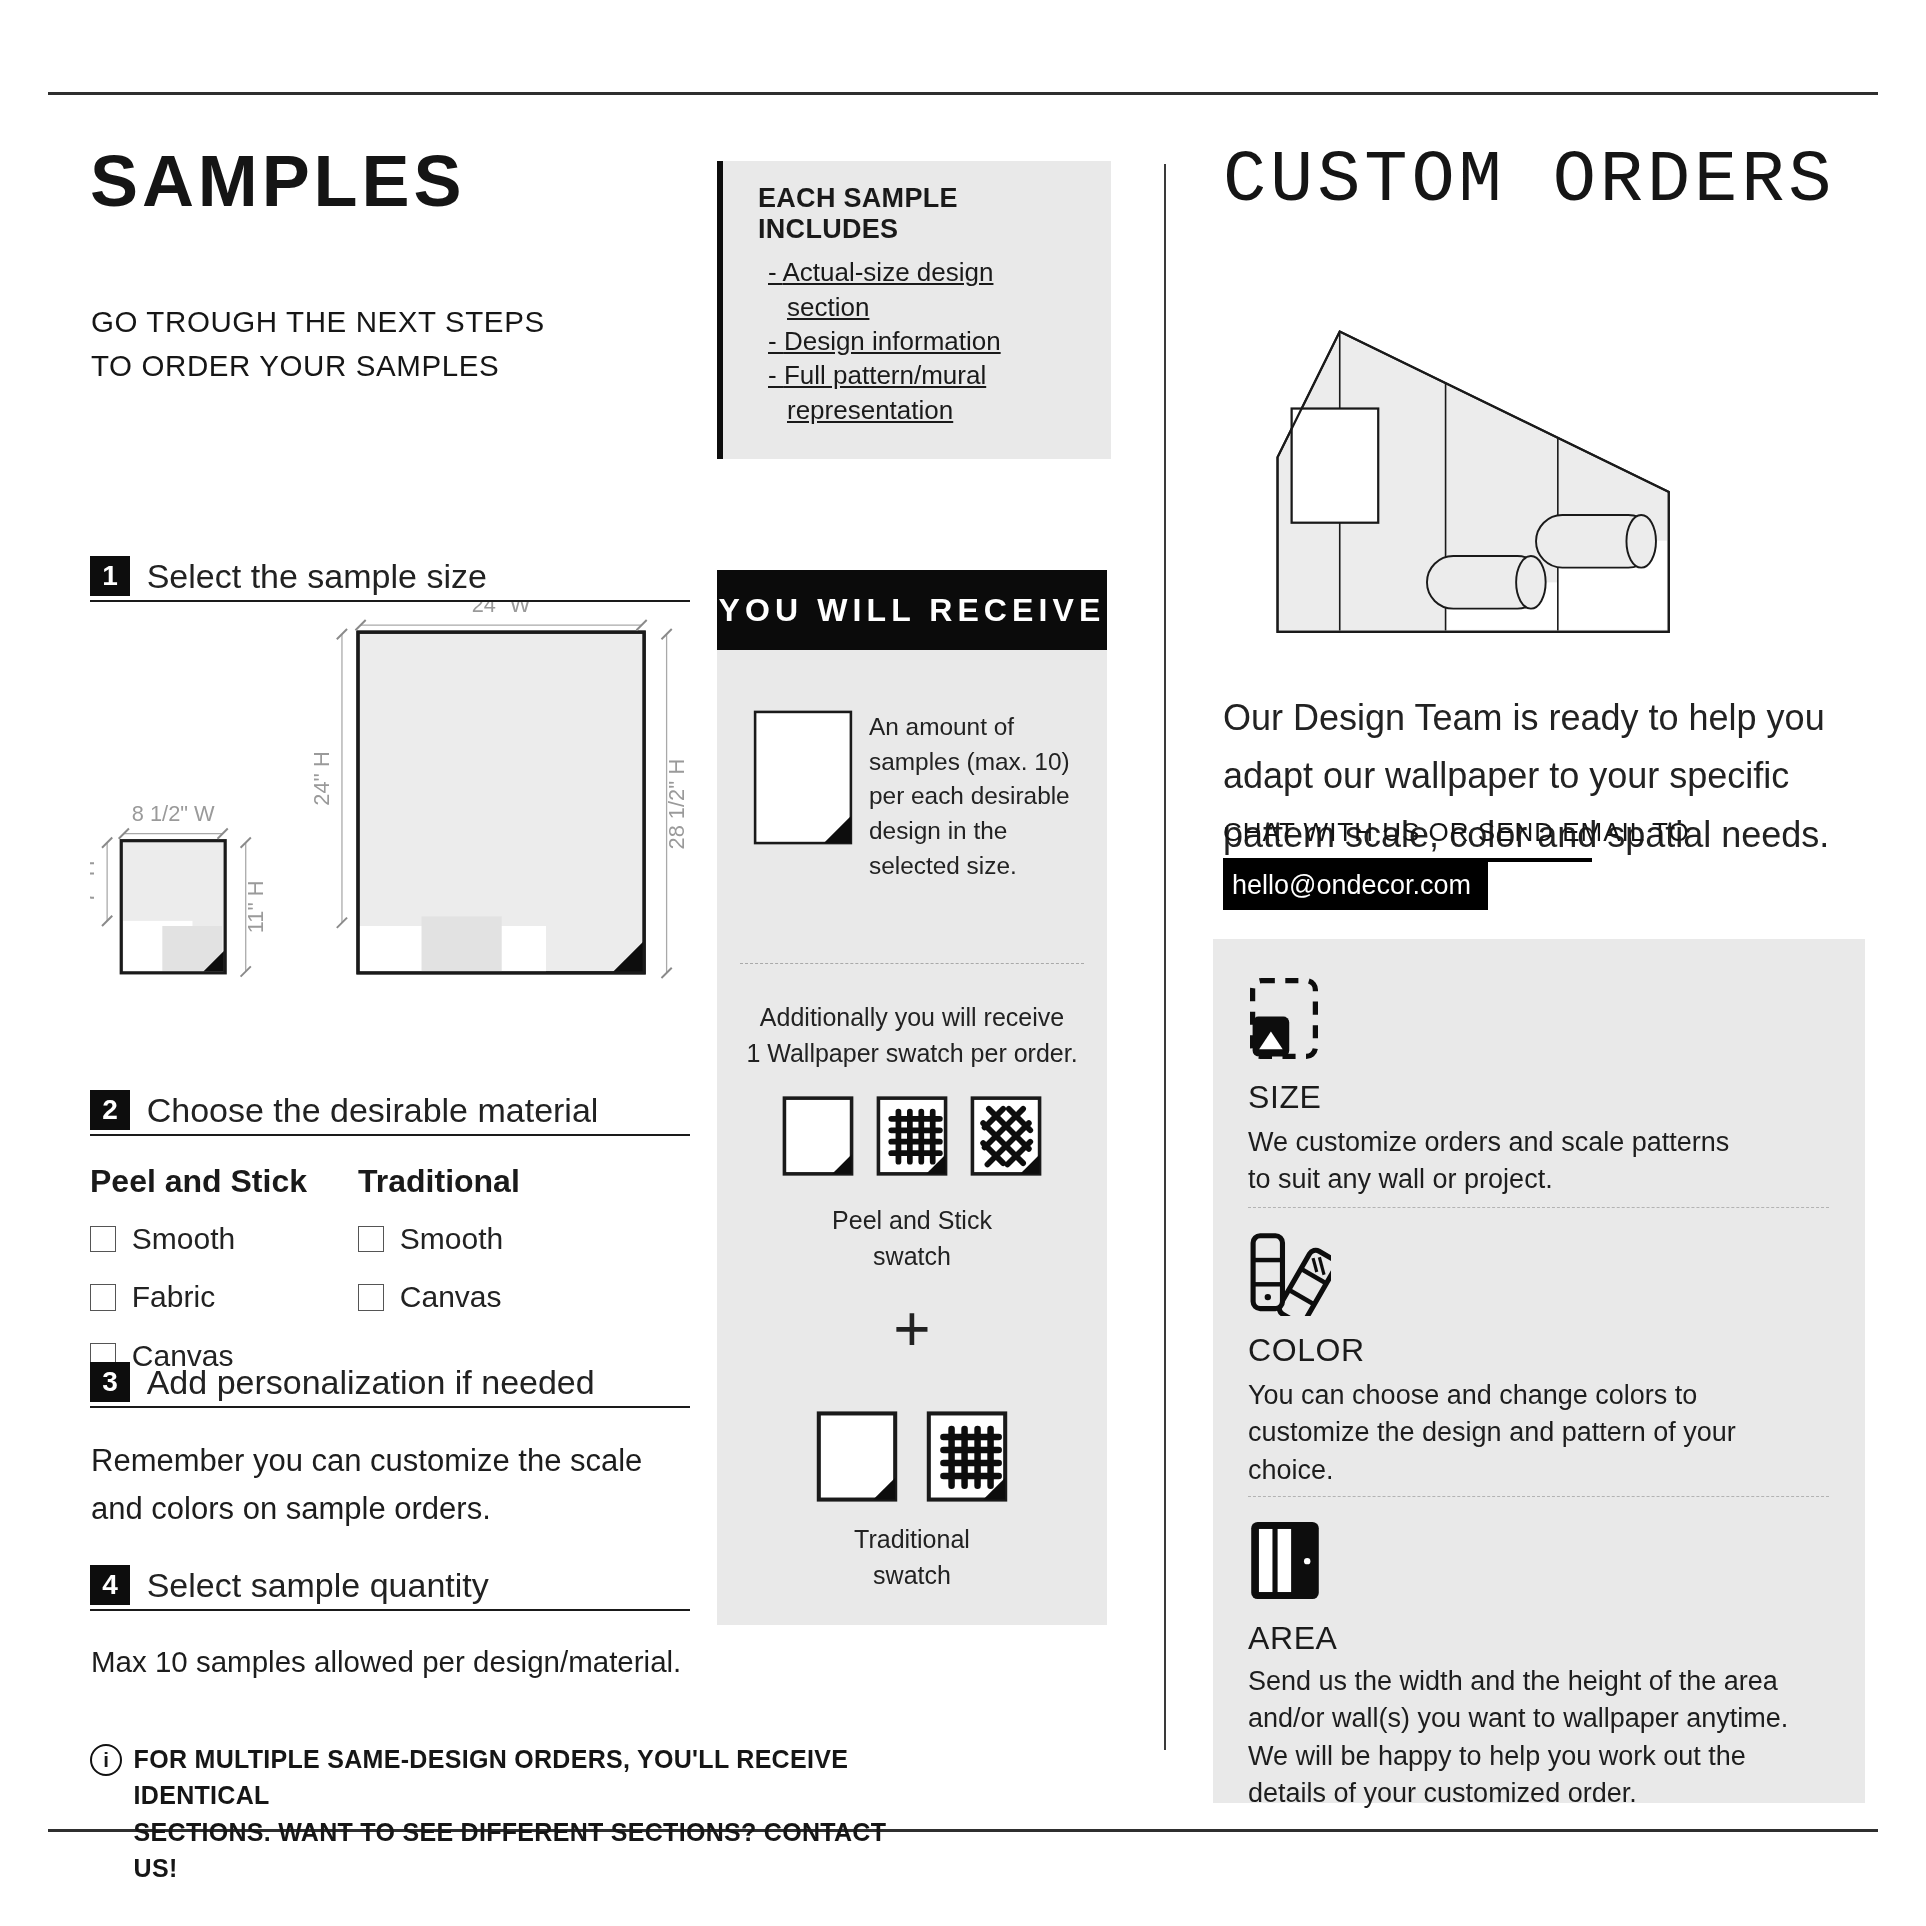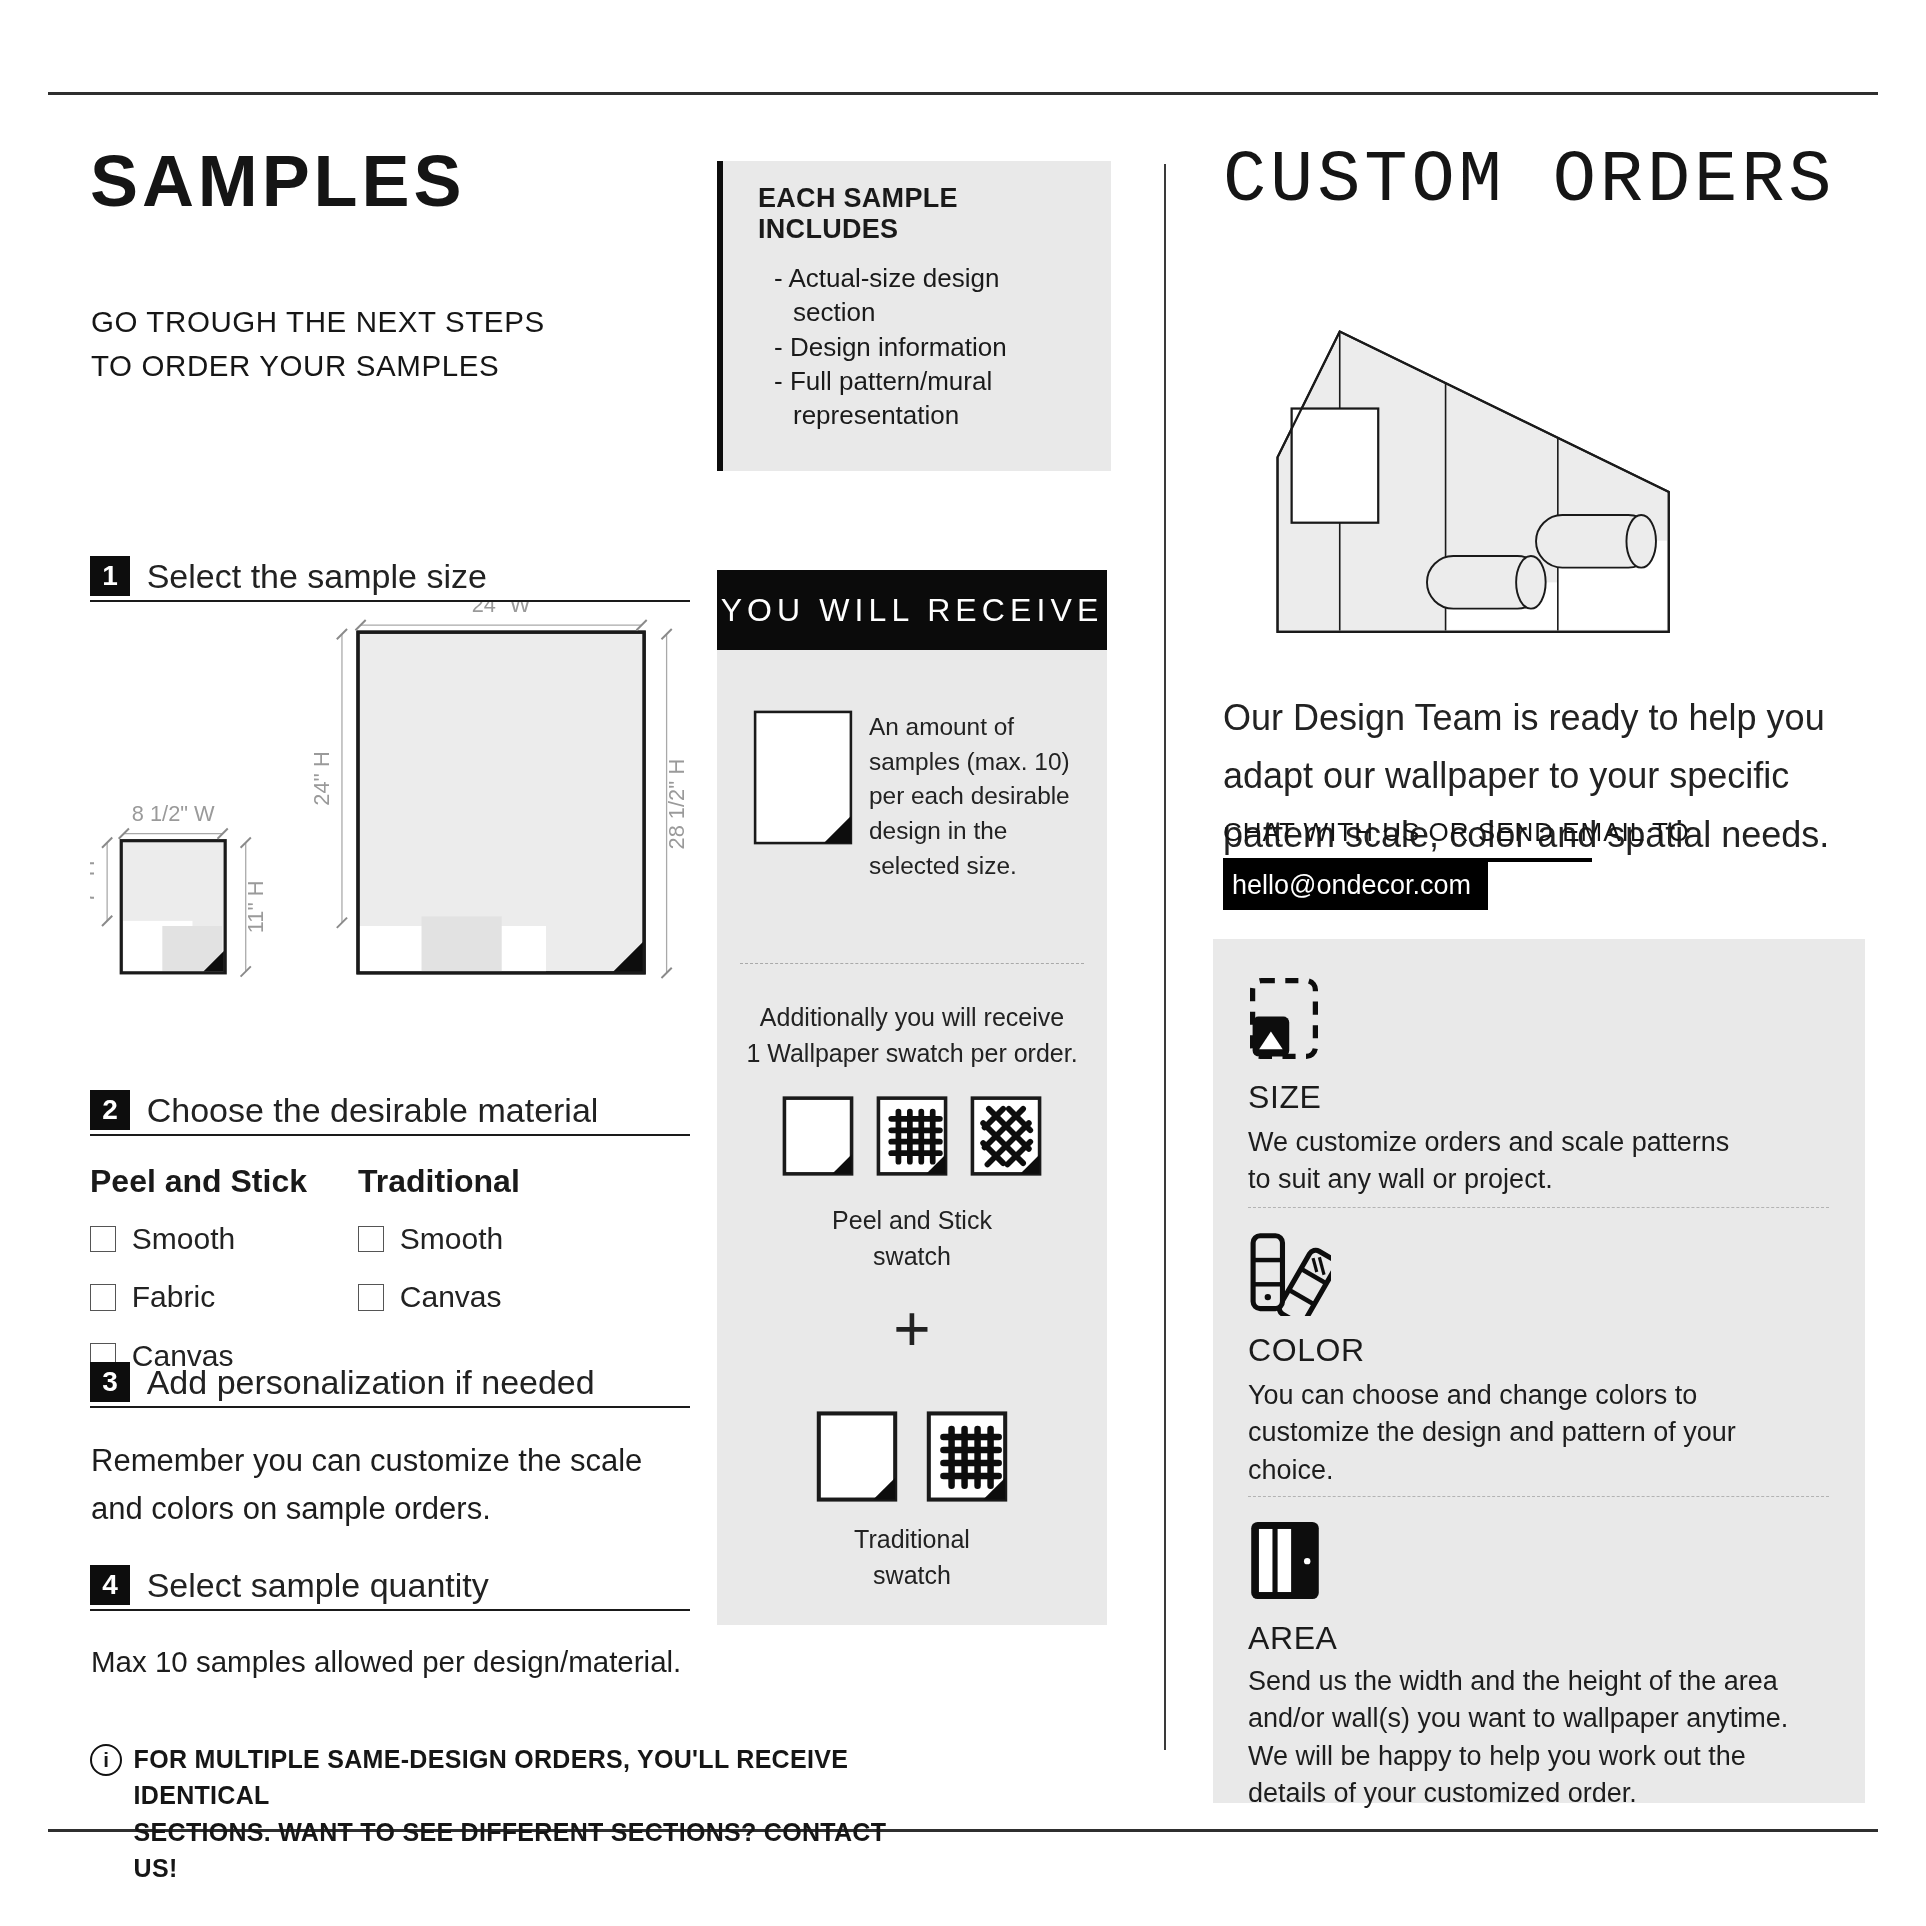--- a/index.html
+++ b/index.html
@@ -10,21 +10,21 @@
   .pre{white-space:pre-line;}
 
   
   .big-title{font-size:72px;font-weight:300;letter-spacing:3.9px;color:#151515;}
   .subtitle{font-size:29.5px;line-height:1.5;letter-spacing:0.6px;color:#161616;}
 
   
   .includes-box{left:717px;top:161px;width:394px;min-height:204px;background:#e9e9e9;
     border-left:6.4px solid #0d0d0d;box-sizing:border-box;padding:22px 23px 22px 35px;}
   .includes-title{font-size:27px;font-weight:700;margin-bottom:10.3px;letter-spacing:0.3px;}
-  .includes-box ul{list-style:none;margin:16px;padding:0;}
+  .includes-box ul{list-style:none;margin:10px;padding:0;text-decoration:underline;}
   .includes-box li{font-size:26px;line-height:1.32;padding-left:19px;text-indent:-19px;}
   .includes-box li::before{content:"- ";}
 
   
   .step{left:90px;width:600px;}
   .step-head{display:flex;align-items:center;gap:16.7px;border-bottom:2.6px solid #1a1a1a;padding-bottom:3.9px;}
   .step-num{width:40px;height:40px;background:#0d0d0d;color:#fff;font-size:28px;font-weight:700;
     display:flex;align-items:center;justify-content:center;flex:0 0 auto;}
   .step-label{font-size:34px;color:#222;}
 
@@ -37,21 +37,21 @@
   .body-text{font-size:31px;line-height:1.55;color:#1d1d1d;}
 
   
   .footnote{display:flex;gap:11.6px;align-items:flex-start;}
   .info-circle{width:28px;height:28px;border:2.6px solid #111;border-radius:50%;font-size:20.5px;
     display:flex;align-items:center;justify-content:center;margin-top:2.6px;flex:0 0 auto;font-weight:700;}
   .footnote-text{font-size:25px;line-height:1.45;letter-spacing:0.3px;color:#161616;font-weight:bold;}
 
   
   .receive-header{left:717px;top:570px;width:390px;height:80px;background:#0b0b0b;color:#fff;
-    display:flex;align-items:center;justify-content:center;font-size:32px;letter-spacing:5.1px;}
+    display:flex;align-items:center;justify-content:center;font-size:32px;letter-spacing:5.1px;font-weight:bold;}
   .receive-panel{left:717px;top:650px;width:390px;height:975px;background:#e9e9e9;}
   .rp{position:absolute;}
   .rp-text{font-size:24.4px;line-height:1.42;color:#222;}
   .rp-center{width:100%;text-align:center;}
   .dashed{border-top:1.9px dashed #a9a9a9;height:0;}
   .plus-sign{font-size:64px;font-weight:200;color:#222;}
 
   
   .custom-par{font-size:36px;line-height:1.62;color:#222;}
   .chat-label{font-size:26px;letter-spacing:1px;color:#141414;}

